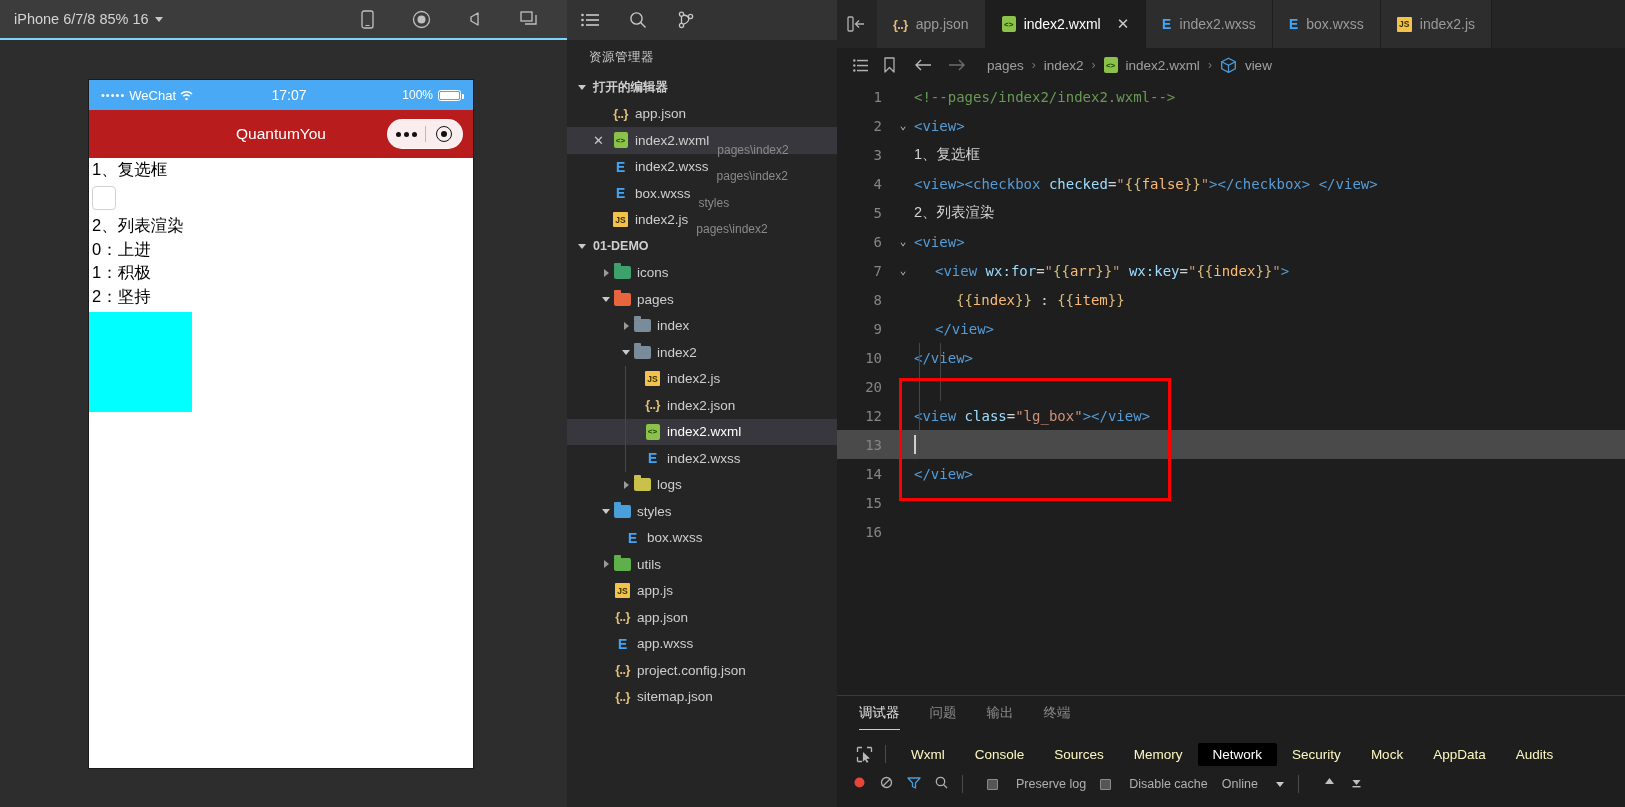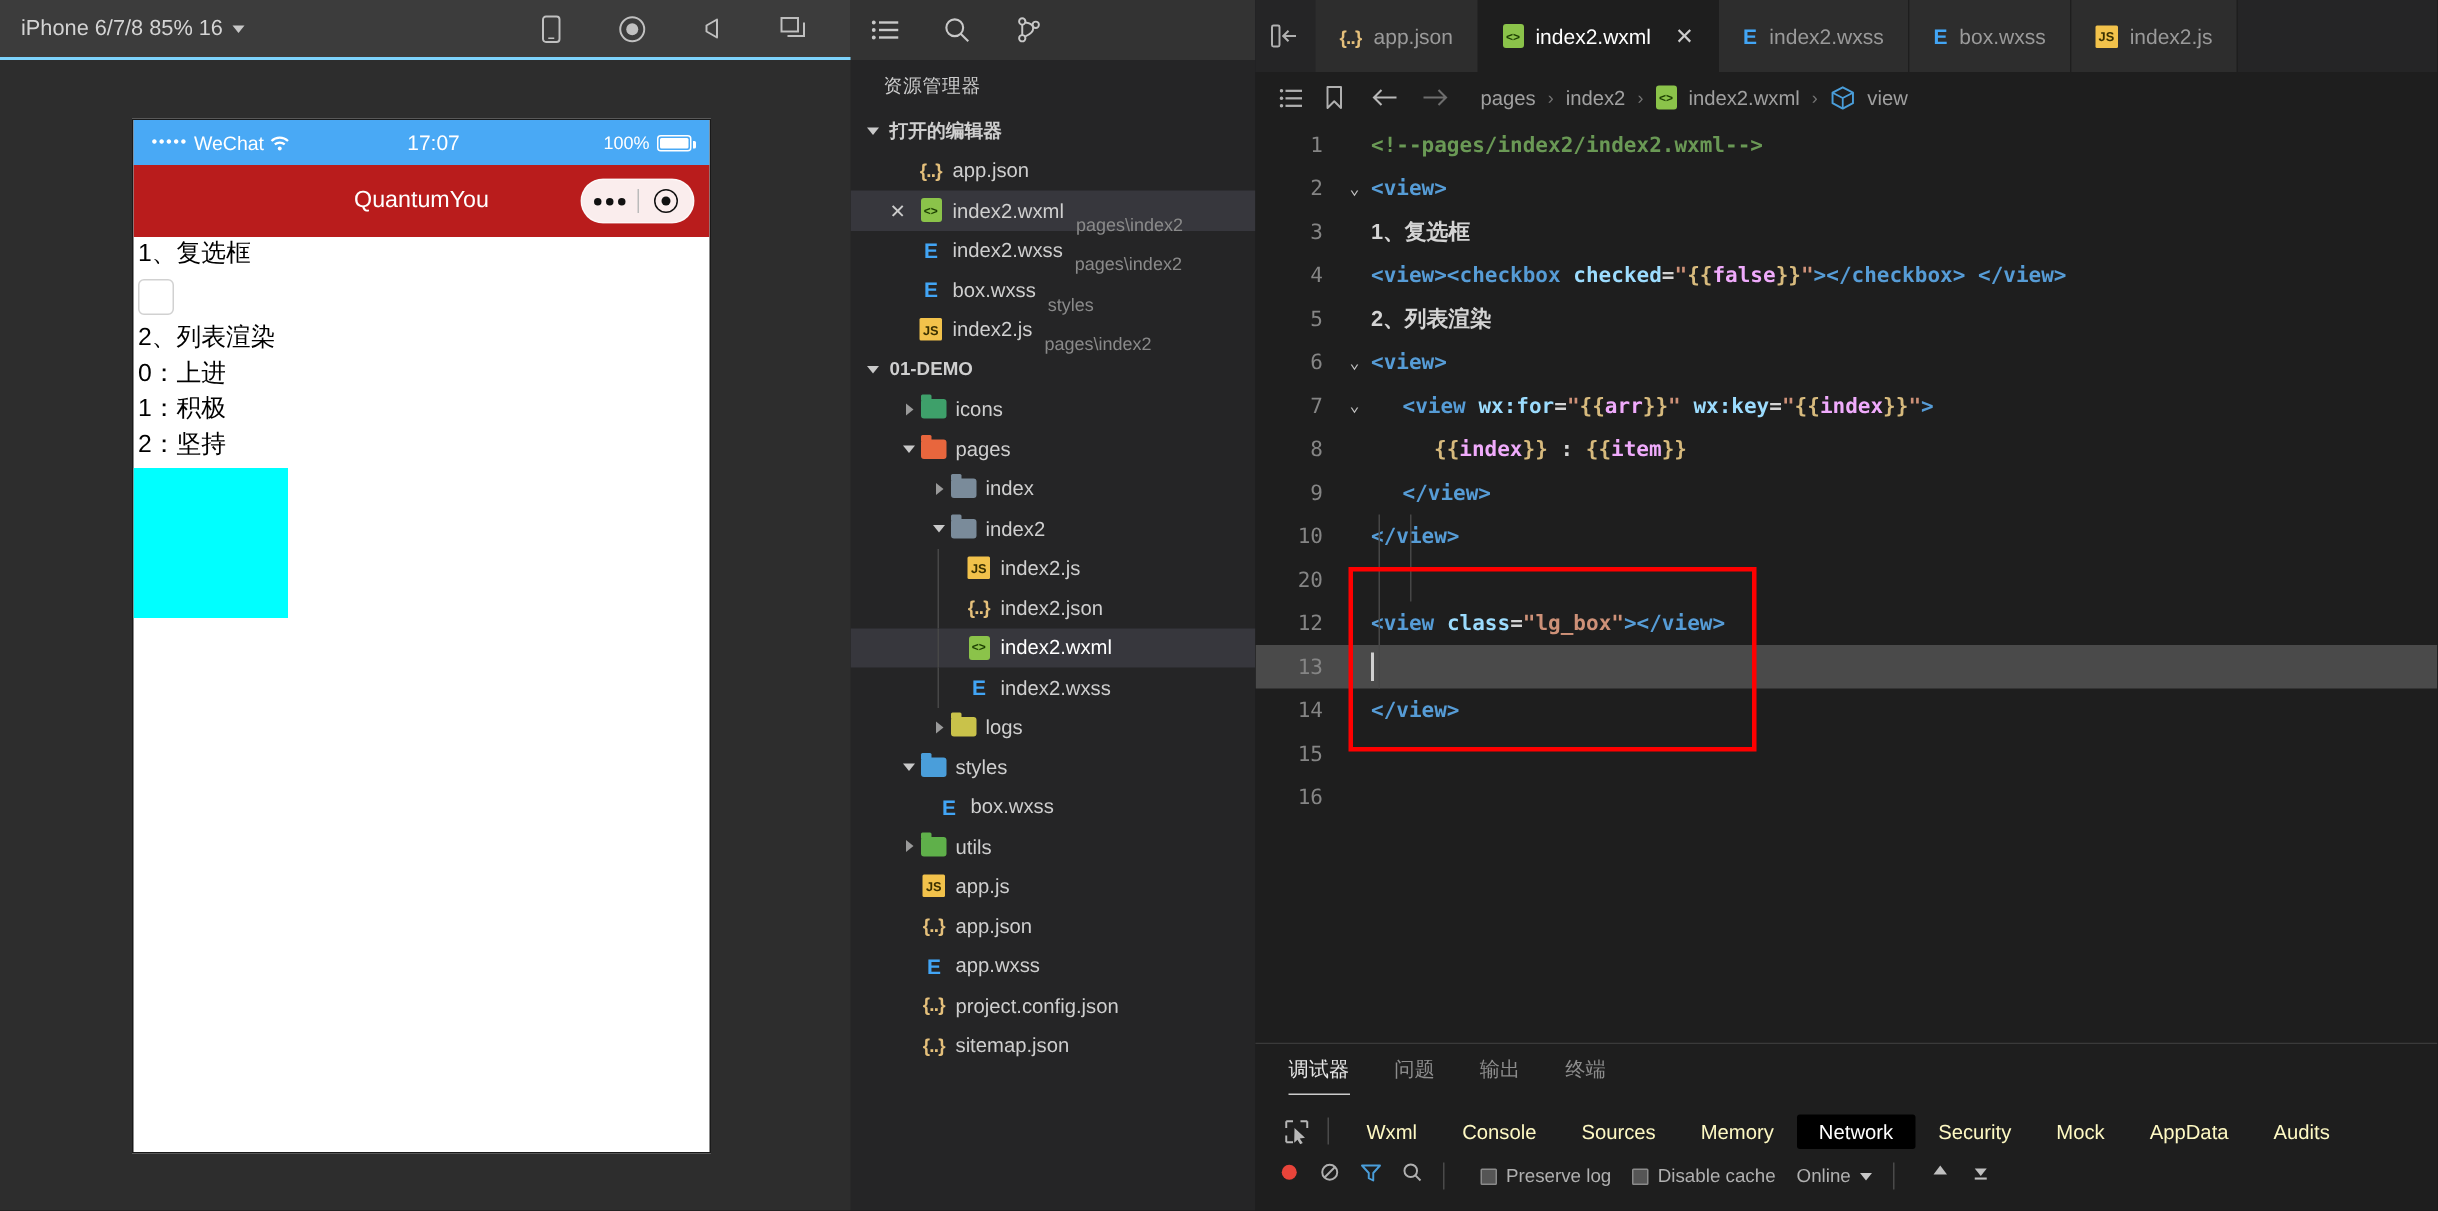--- a/index.html
+++ b/index.html
@@ -109,41 +109,41 @@
   .bc-item { cursor:pointer; }
 
   .code {
     flex:1; position:relative; overflow:hidden; background:#1e1e1e;
     font-family:"DejaVu Sans Mono","Liberation Mono",monospace; font-size:14px;
   }
   .cline { height:29px; display:flex; align-items:center; position:relative; }
   .cline.cur { background:#4a4a4a; }
   .gut { width:55px; flex:0 0 55px; text-align:right; padding-right:10px; color:#858585; font-size:14px; }
   .fold-col { width:22px; flex:0 0 22px; display:flex; align-items:center; justify-content:center; color:#c5c5c5; font-size:11px;}
-  .ctext { white-space:pre;font-weight:bold; }
+  .ctext { white-space:pre; }
   .tok-cmt{color:#6A9955;} .tok-tag{color:#569cd6;} .tok-attr{color:#9cdcfe;}
-  .tok-str{color:#ce9178;} .tok-brace{color:#d7ba7d;} .tok-kw{color:#f0abfc;}
+  .tok-str{color:#ce9178;} .tok-brace{color:#d7ba7d;} .tok-kw{color:#fdba74;}
   .tok-txt{color:#d4d4d4;} .tok-punc{color:#d4d4d4;}
   .redbox { position:absolute; border:3px solid #ff0000; pointer-events:none; }
   .indent-g { position:absolute; width:1px; background:#464646; top:0; bottom:0; }
   .caret { display:inline-block; width:2px; height:19px; background:#cfcfcf; vertical-align:middle; }
 
   
   .panel { height:112px; background:#1e1e1e; border-top:1px solid #3a3a3a; flex:0 0 112px; }
   .p-tabs { height:40px; display:flex; align-items:center; gap:30px; padding-left:22px; }
   .p-tab { color:#8c8c8c; font-size:13.5px; position:relative; padding-bottom:6px; cursor:pointer;text-align:center; }
   .p-tab.active { color:#e7e7e7; }
   .p-tab.active:after{content:"";position:absolute;left:0;right:0;bottom:-2px;height:1.5px;background:#cccccc;}
   .dt-tabs { height:36px; display:flex; align-items:center; gap:0; padding-left:14px; }
   .dt-ic { width:26px;height:22px;display:flex;align-items:center;justify-content:center;margin-right:8px;cursor:pointer;}
   .dt-vsep { width:1px; height:18px; background:#4a4a4a; margin-right:10px; }
   .dt-tab { color:#fef9c3; font-size:13.5px; padding:4px 15px; cursor:pointer; border-radius:2px; white-space:nowrap;}
   .dt-tab.active { background:#000000; color:#ffffff; }
   .dt-toolbar { height:24px; display:flex; align-items:center; gap:14px; padding-left:16px; overflow:hidden;}
-  .dt-toolbar .sm { color:#b0b0b0; font-size:12.5px; display:flex; align-items:center; gap:6px;}
+  .dt-toolbar .sm { color:#b0b0b0; font-size:12.5px; display:flex; align-items:center; gap:18px;}
   .chk { width:11px;height:11px;border:1px solid #8a8a8a;background:#555;display:inline-block;border-radius:1px;}
 </style>
 </head>
 <body>
 
 <div class="app">
 
   <div class="sim-pane">
 
     <div class="sim-toolbar">

